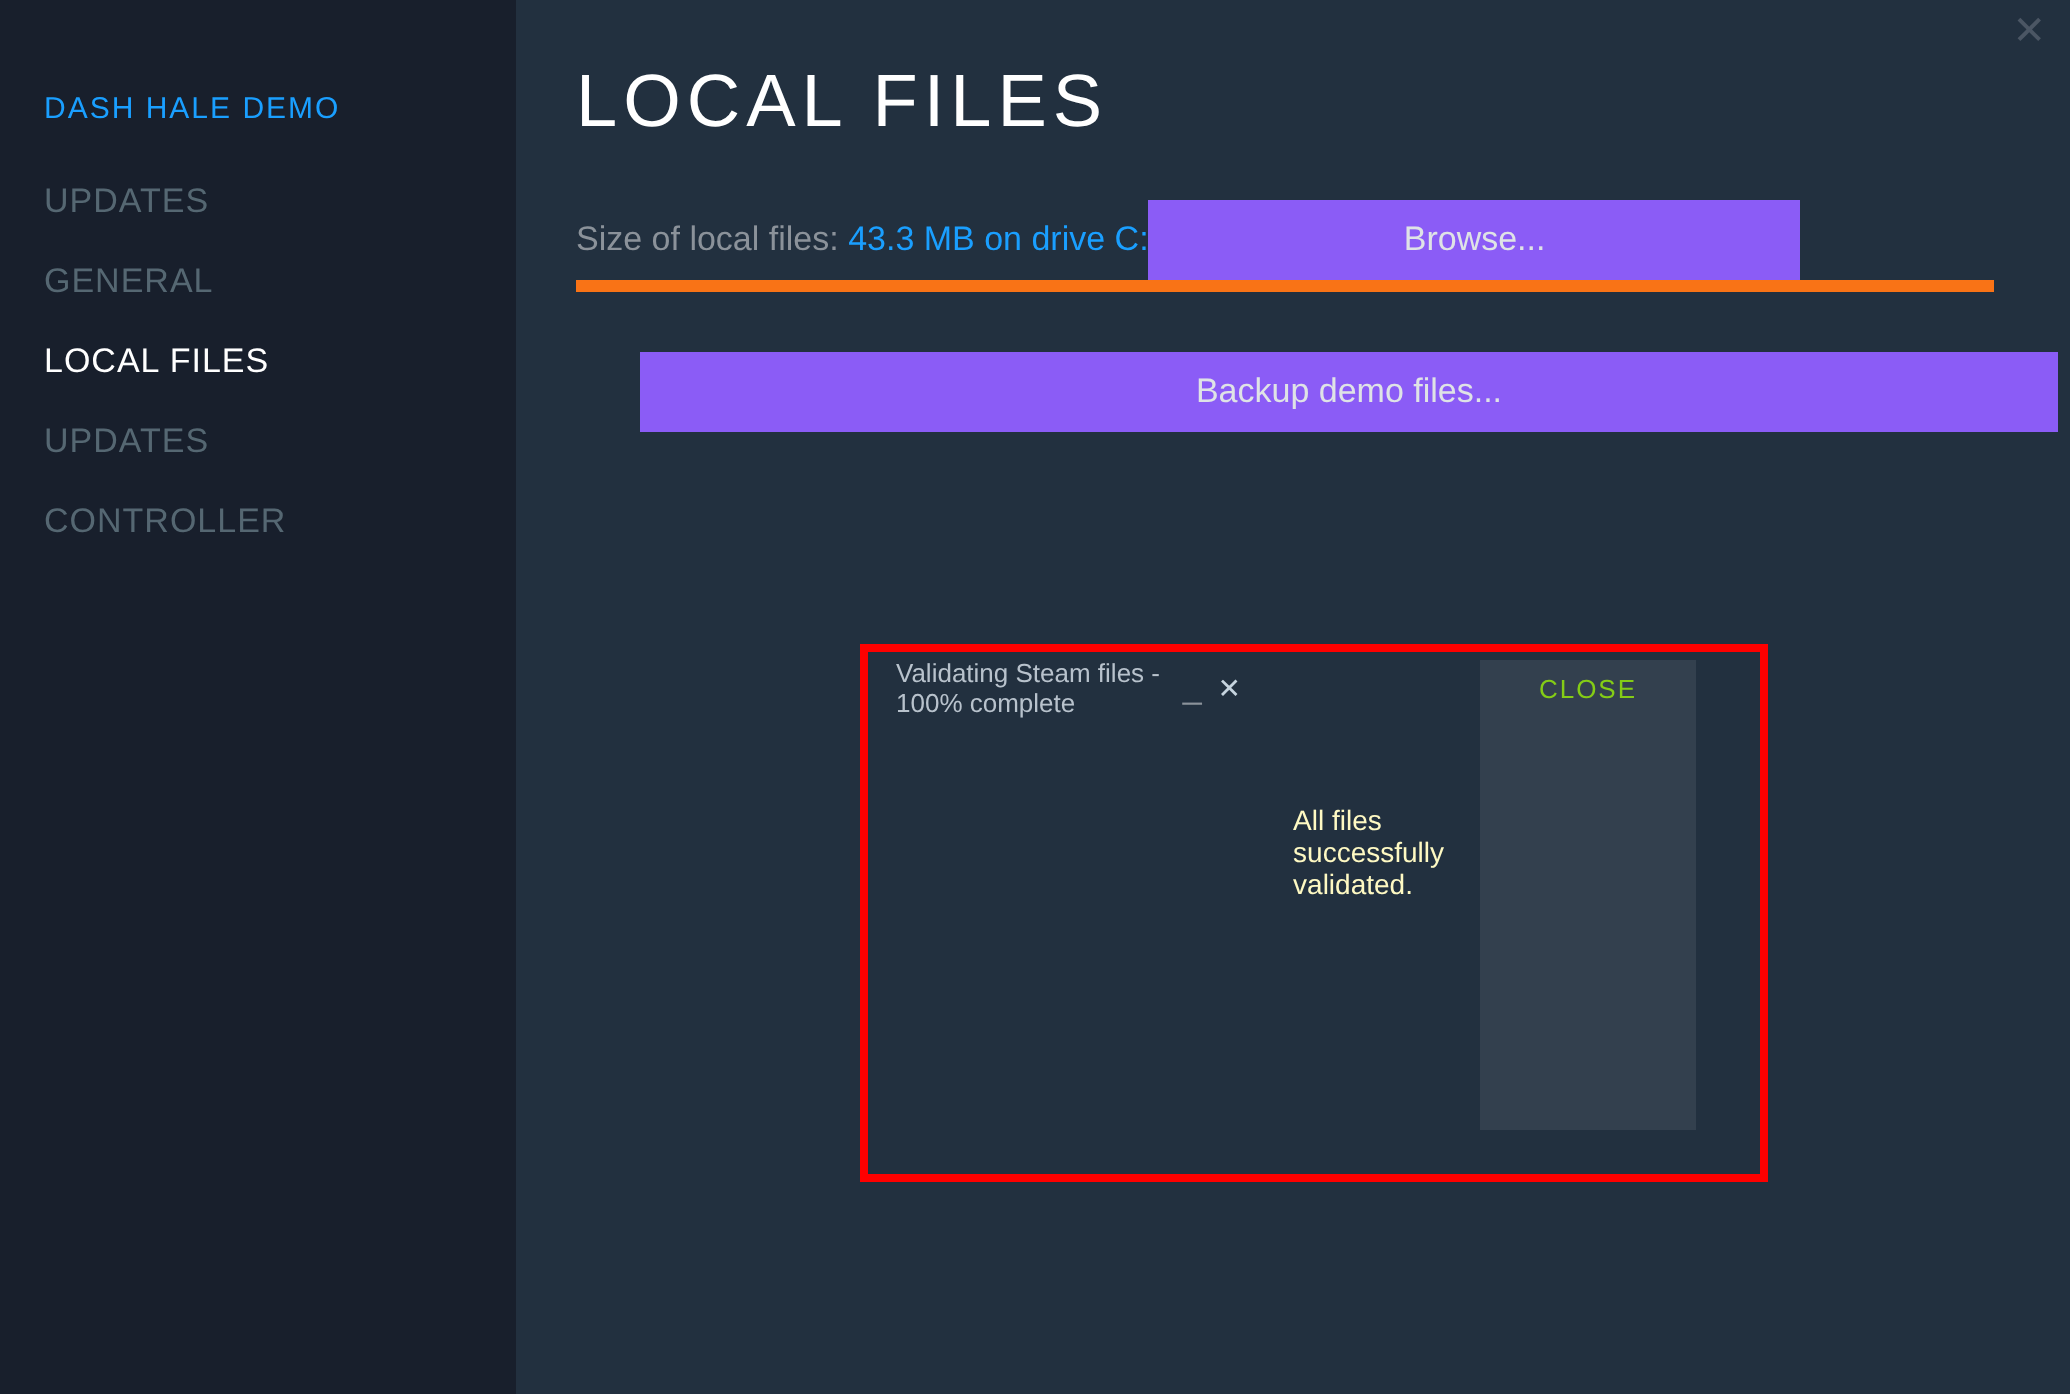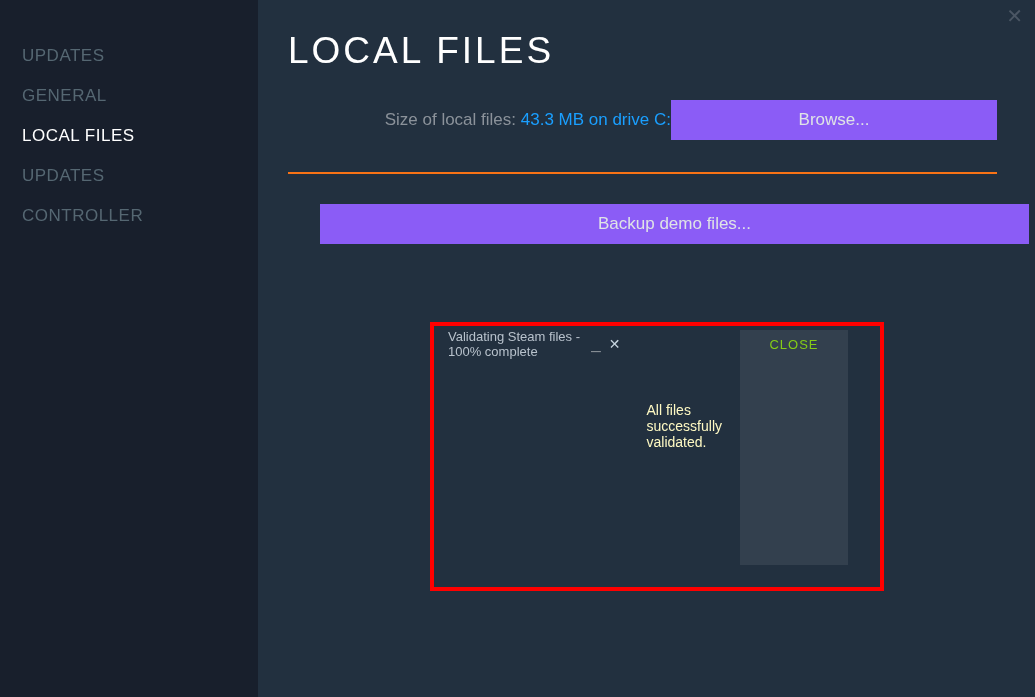--- a/index.html
+++ b/index.html
@@ -47,23 +47,22 @@
   .page-title {
     color: #ffffff;
     font-size: 37px;
     font-weight: 300;
     letter-spacing: 3px;
     margin-bottom: 28px;
   }
   .info-row {
     display: flex;
     align-items: center;
-    justify-content: flex-end;
-    padding-bottom: 32px;
-    border-bottom: 2px solid #f97316;
+    justify-content: flex-start;
+    border-bottom: 6px solid #f97316;
     margin-bottom: 30px;
   }
   .info-text {
     font-size: 17px;
     color: #8b929a;
   }
   .info-link {
     color: #1a9fff;
     cursor: pointer;
   }
@@ -165,20 +164,21 @@
     background: #1e2a38;
     border-radius: 6px;
     z-index: -1;
   }
 </style>
 </head>
 <body>
 
 <div class="window">
   <div class="sidebar">
+    <div class="sidebar-title">DASH HALE DEMO</div>
     <div class="sidebar-item">UPDATES</div>
     <div class="sidebar-item">GENERAL</div>
     <div class="sidebar-item active">LOCAL FILES</div>
     <div class="sidebar-item">UPDATES</div>
     <div class="sidebar-item">CONTROLLER</div>
   </div>
 
   <div class="main">
     <div class="close-x">✕</div>
 

